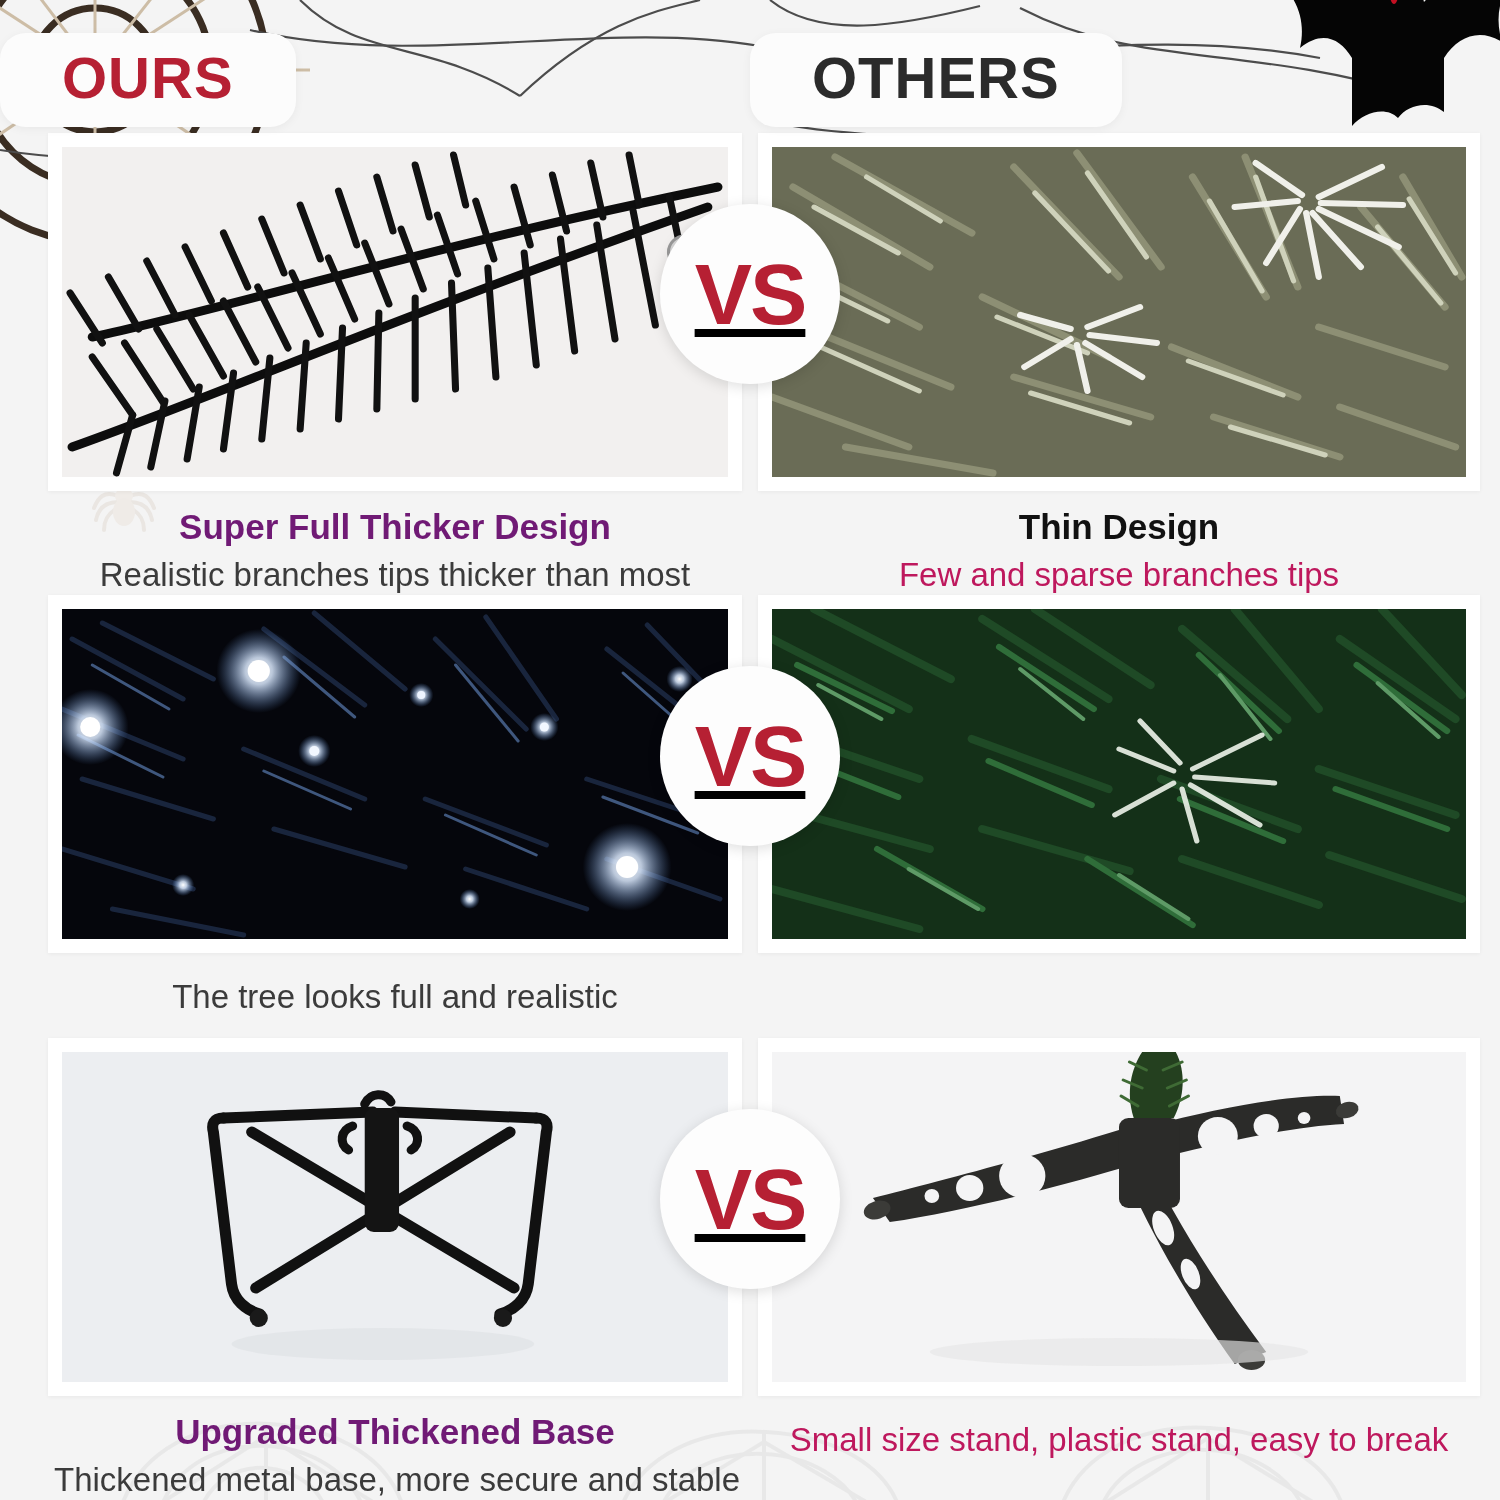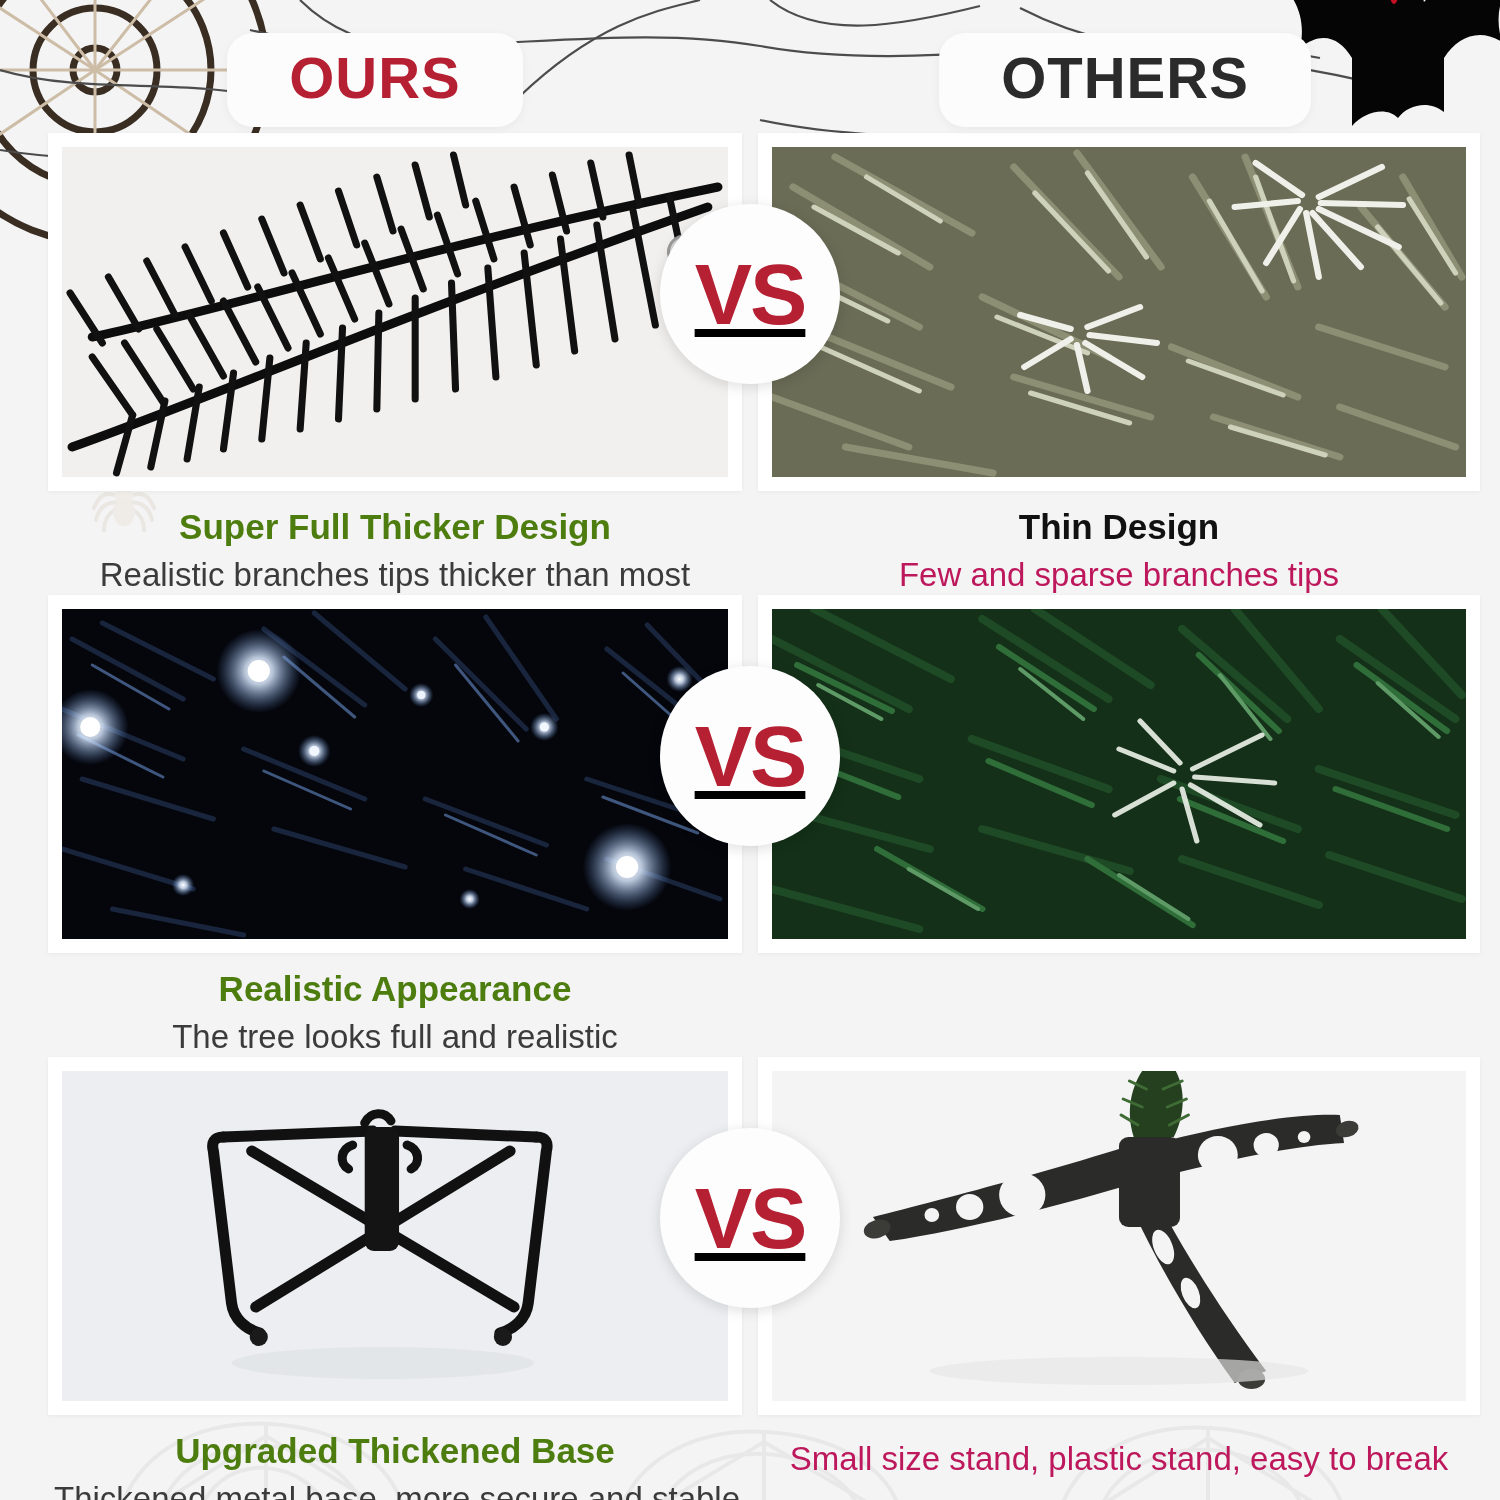--- a/index.html
+++ b/index.html
@@ -18,21 +18,21 @@
   #web-strands { left:0; top:0; width:1500px; height:330px; }
   #bat-topright { right:-6px; top:-34px; width:240px; height:210px; }
   #web-bottom { left:0; bottom:-10px; width:1500px; height:170px; opacity:.55; }
   #spider-hang { position:absolute; left:92px; top:468px; width:64px; height:72px; }
 
   
   .header-row {
     position:absolute; top:0; left:0; width:1500px; height:133px;
     z-index:3; display:flex;
   }
-  .header-col { width:750px; display:flex; justify-content:center; align-items:center; }
+  .header-col { width:750px; display:flex; justify-content:flex-start; align-items:center; }
   .pill {
     background:#fcfcfc;
     border-radius:26px;
     padding:16px 62px 20px;
     box-shadow:0 2px 10px rgba(0,0,0,.05);
     margin-top:26px;
   }
   .pill-text {
     font-size:58px; font-weight:bold; letter-spacing:1px; line-height:1;
     font-family:"Liberation Sans", sans-serif;
@@ -64,21 +64,21 @@
   }
   .photo svg { position:absolute; inset:0; width:100%; height:100%; display:block; }
 
   .caption { text-align:center; padding:16px 6px 0; width:100%; }
   .cap-title {
     font-size:35px; font-weight:bold; line-height:1.15; white-space:nowrap;
   }
   .cap-sub {
     font-size:33px; color:#3b3b3b; line-height:1.2; margin-top:8px; white-space:nowrap;
   }
-  .cell-l .cap-title { color:#4d7c0f; }
+  .cell-l .cap-title { color:#701a75; }
   .cell-r .cap-title { color:#111111; }
   .cell-r .cap-sub   { color:#be185d; }
 
   
   .vs-badge {
     position:absolute; left:50%; top:161px; transform:translate(-50%,-50%);
     width:180px; height:180px; border-radius:50%;
     background:#fdfdfd;
     box-shadow:0 3px 14px rgba(0,0,0,.13);
     display:flex; align-items:center; justify-content:center;
@@ -383,21 +383,20 @@
             <circle cx="478" cy="118" r="4.5" fill="#f2f7ff"></circle>
             <circle cx="356" cy="86" r="12" fill="url(#glow)"></circle>
             <circle cx="356" cy="86" r="4" fill="#eef4ff"></circle>
             <circle cx="120" cy="276" r="11" fill="url(#glow)"></circle>
             <circle cx="404" cy="290" r="10" fill="url(#glow)"></circle>
             <circle cx="612" cy="70" r="13" fill="url(#glow)"></circle>
           </svg>
         </div>
       </div>
       <div class="caption">
-        <div class="cap-title">Realistic Appearance</div>
         <div class="cap-sub">The tree looks full and realistic</div>
       </div>
     </div>
 
     <div class="cell cell-r">
       <div class="card">
         <div class="photo">
           <svg viewBox="0 0 660 330" preserveAspectRatio="none">
             <rect width="660" height="330" fill="#143018"></rect>
             <g stroke="#1f4a26" stroke-width="8" stroke-linecap="round">

